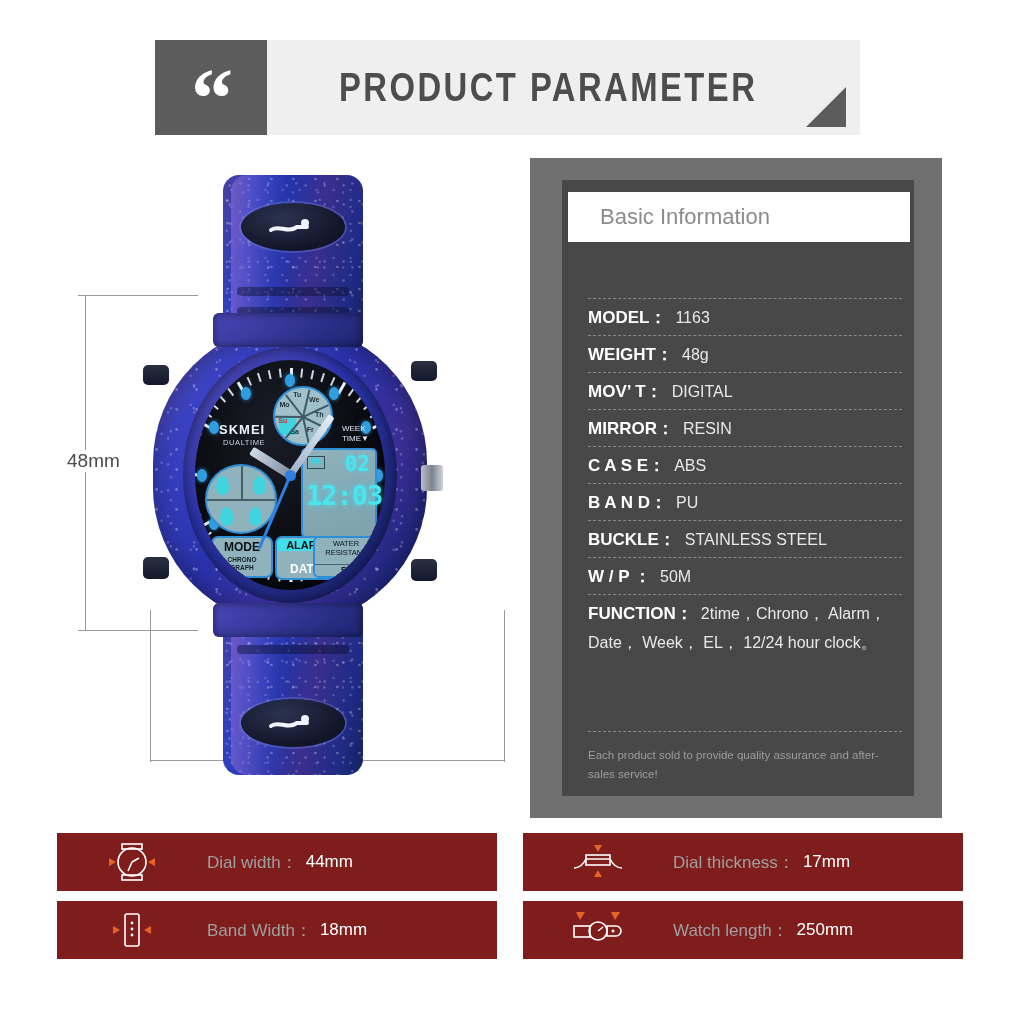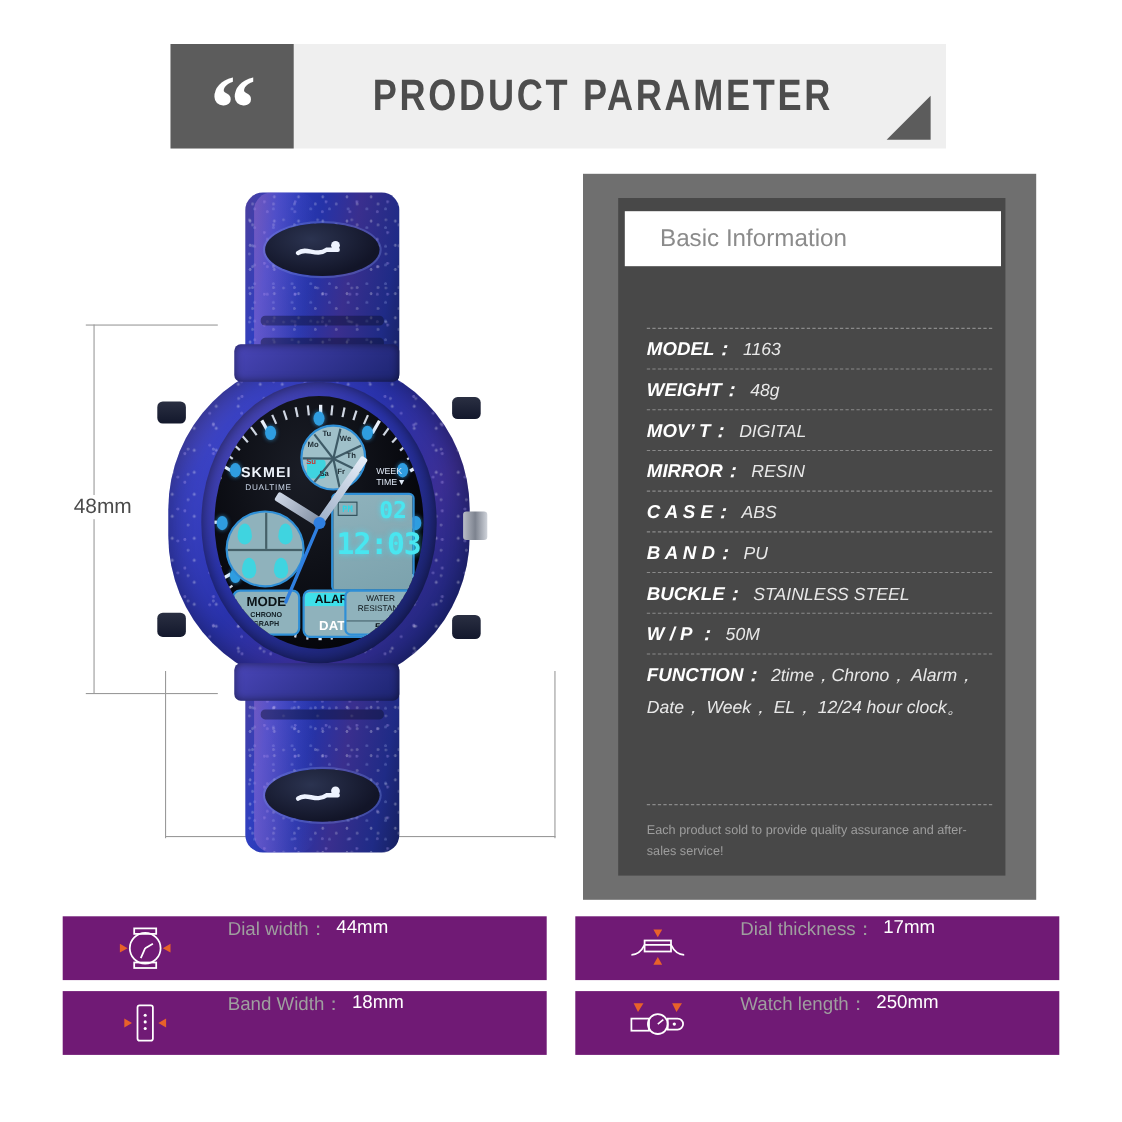--- a/index.html
+++ b/index.html
@@ -224,38 +224,38 @@
   }
   .spec-title{
     position:absolute;left:38px;top:34px;width:342px;height:50px;
     background:#ffffff;display:flex;align-items:center;
   }
   .spec-title span{color:#8b8b8b;font-size:22px;padding-left:32px;}
   .spec-list{position:absolute;left:58px;top:140px;right:40px;}
   .spec-row{
     border-top:1px dashed #8a8a8a;
     padding:7px 0 6px 0;
-    display:flex;align-items:baseline;font-style:italic;
+    display:flex;align-items:baseline;
   }
   .spec-key{color:#ffffff;font-size:17px;font-weight:700;white-space:nowrap;}
   .spec-val{color:#e8e8e8;font-size:16px;margin-left:9px;}
   .spec-row.fn{display:block;}
   .spec-row.fn .spec-val{display:inline;margin-left:8px;}
   .spec-fn-line2{color:#e8e8e8;font-size:16px;margin-top:8px;}
   .spec-note{
     position:absolute;left:58px;right:40px;bottom:34px;
     border-top:1px dashed #8a8a8a;padding-top:14px;
     color:#9d9d9d;font-size:11.5px;line-height:19px;
   }
 
   
   .cards{position:absolute;left:57px;top:833px;width:906px;height:128px;}
   .card{
-    position:absolute;width:440px;height:58px;background:#701a75;
-    display:flex;
+    position:absolute;width:440px;height:58px;background:#7f1d1d;
+    display:flex;align-items:center;
   }
   .card.c0{left:0;top:0;}
   .card.c1{left:466px;top:0;}
   .card.c2{left:0;top:68px;}
   .card.c3{left:466px;top:68px;}
   .card-icon{width:150px;display:flex;align-items:center;justify-content:center;}
   .card-label{color:#9f9f9f;font-size:17px;}
   .card-value{color:#ffffff;font-size:17px;margin-left:8px;}
 </style>
 </head>

